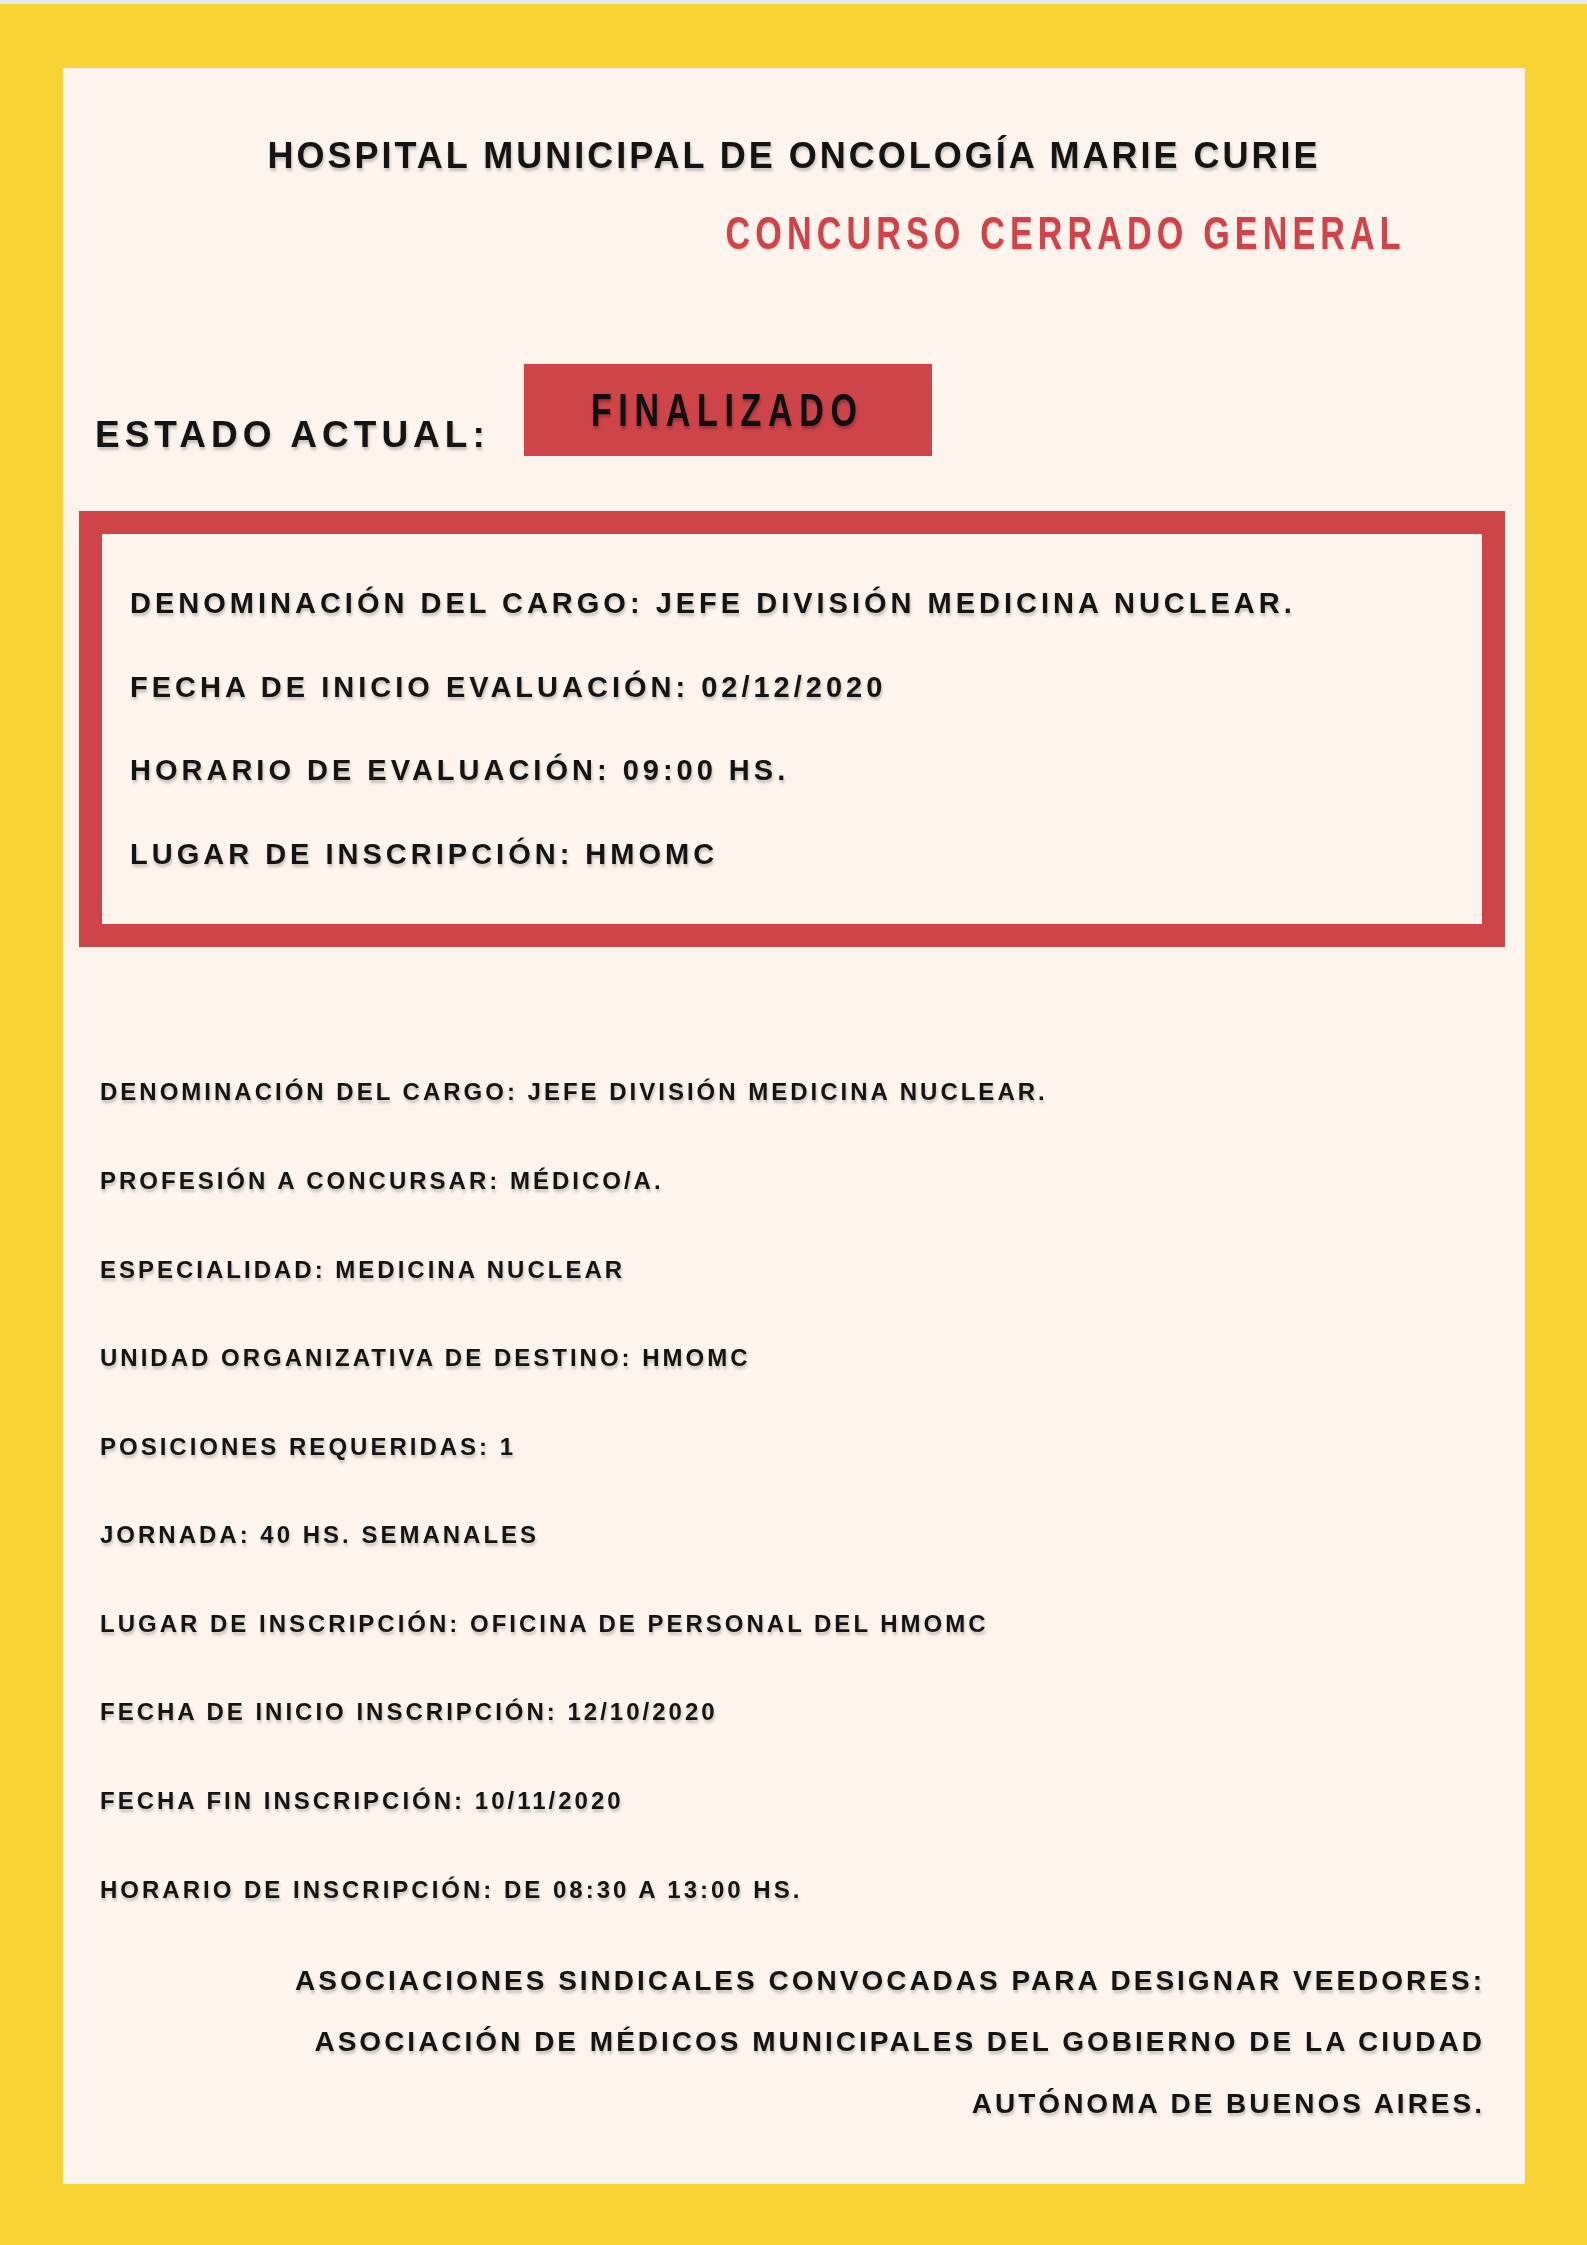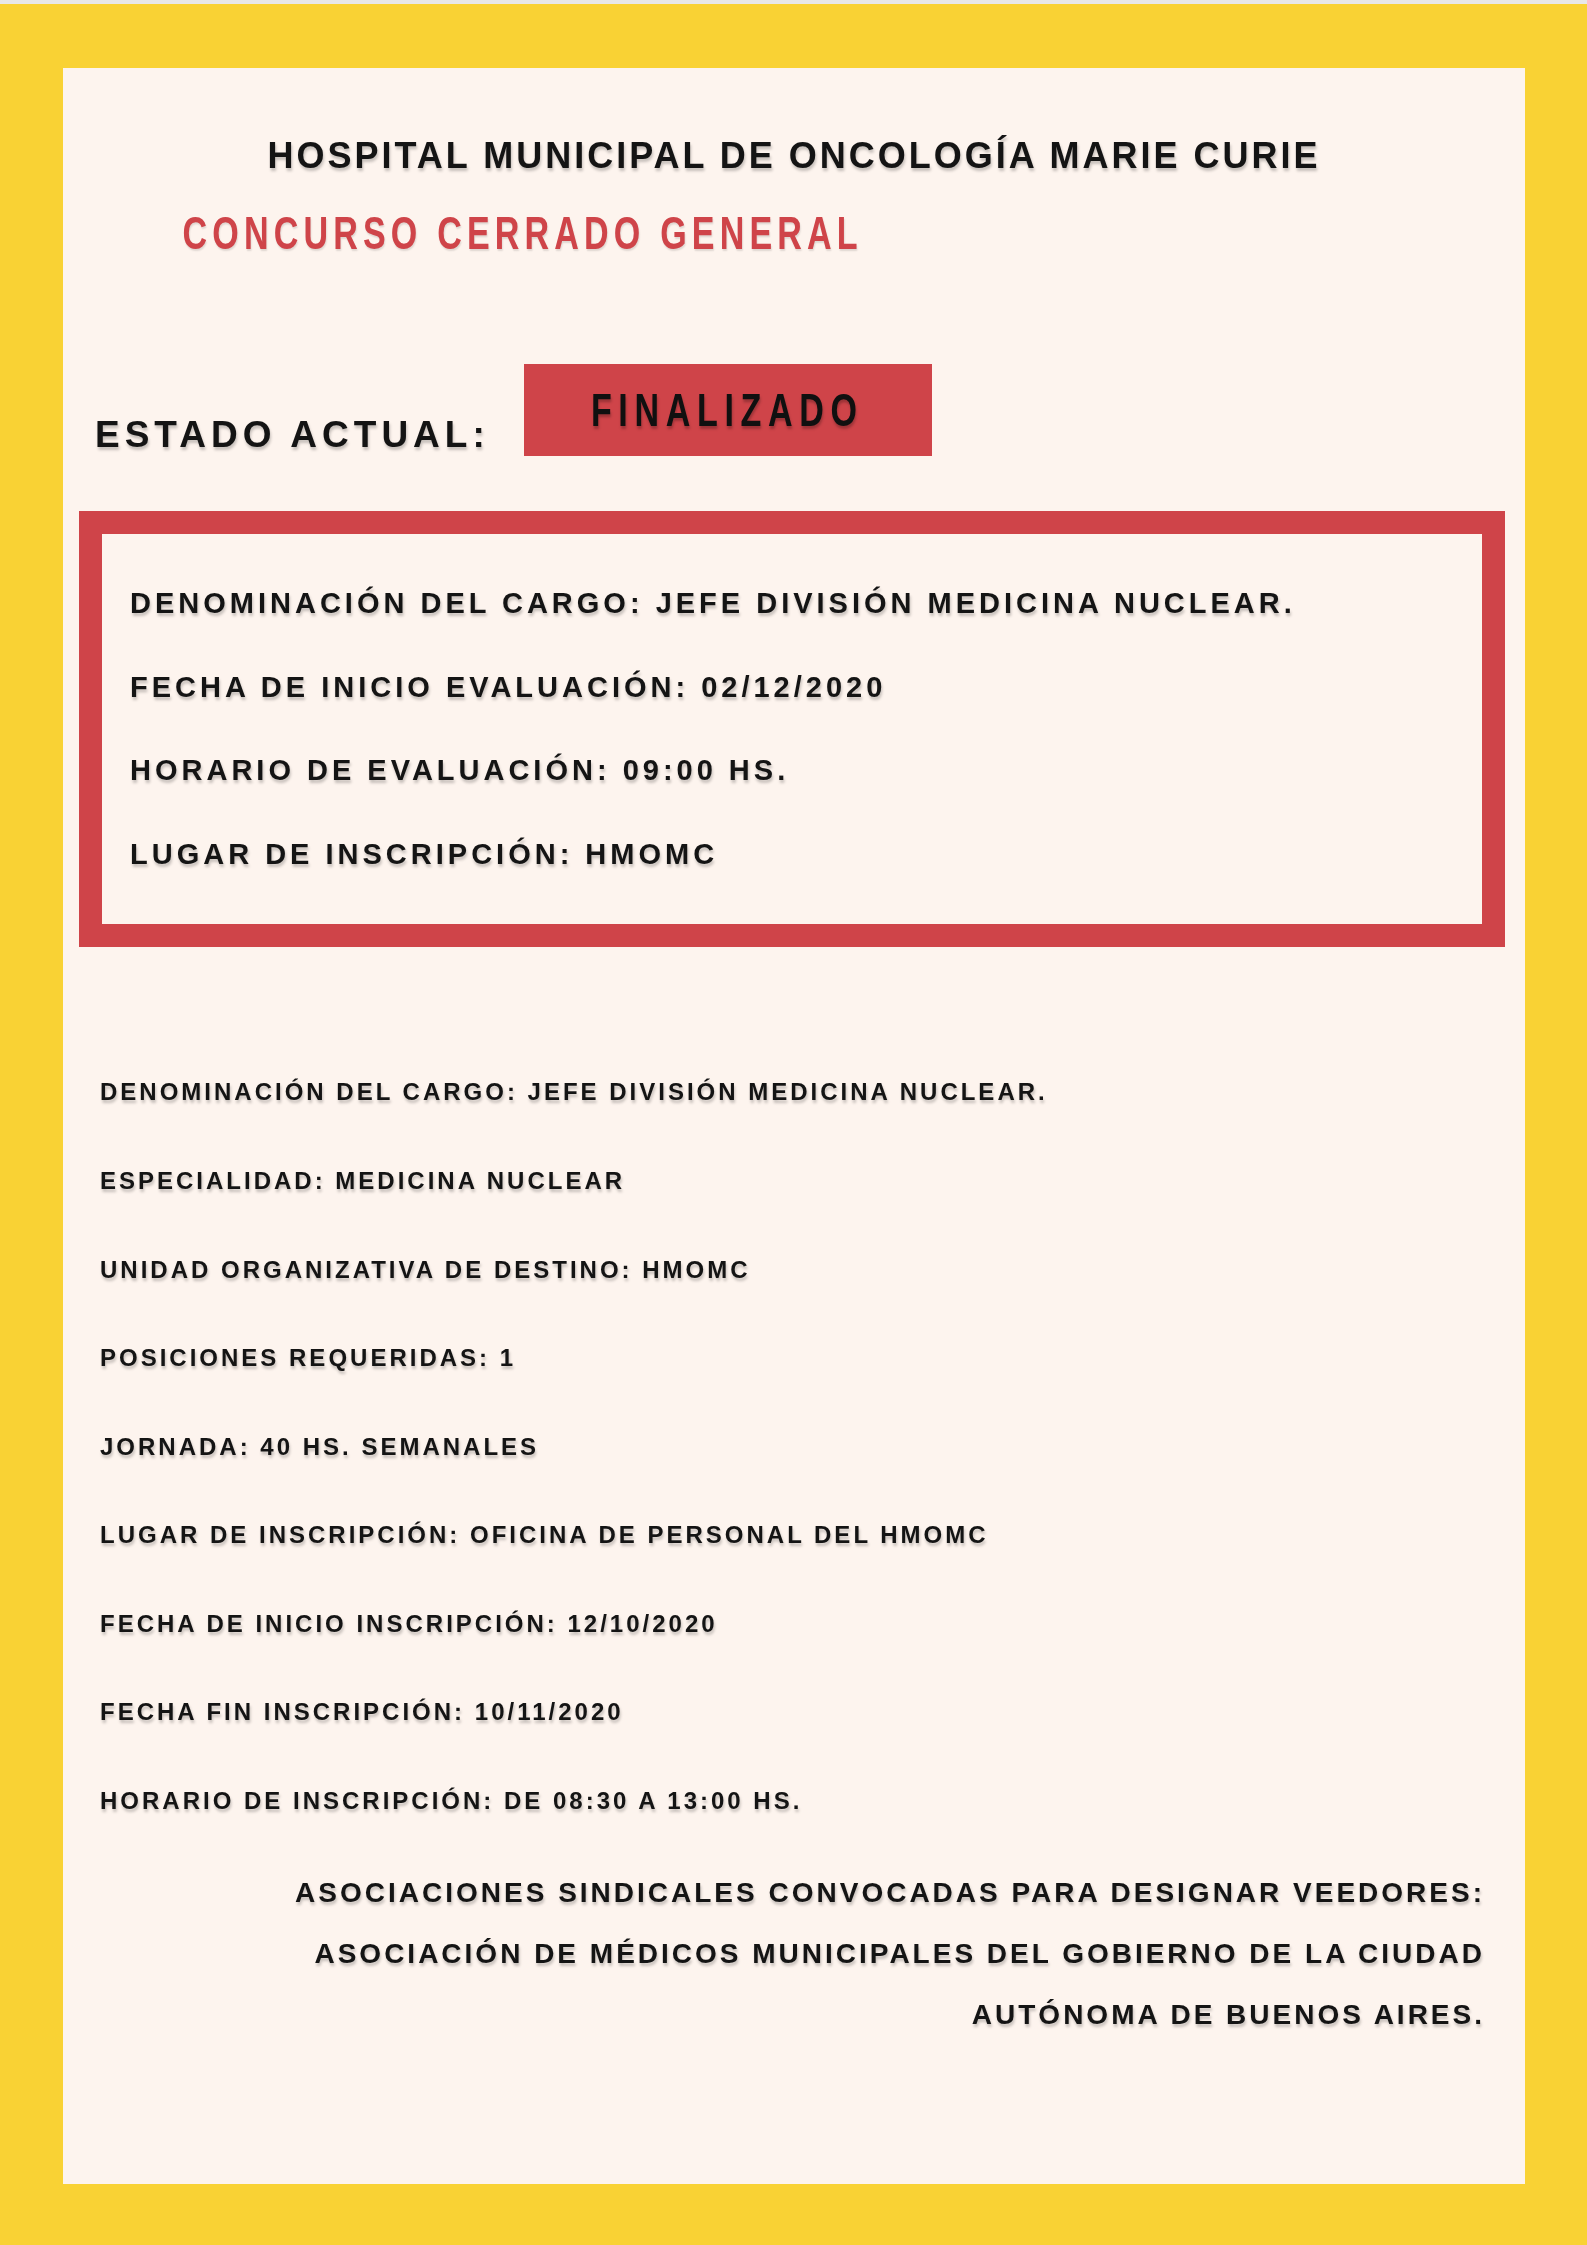--- a/index.html
+++ b/index.html
@@ -27,21 +27,21 @@
     text-align: center;
     font-size: 36px;
     font-weight: bold;
     line-height: 1.12;
     letter-spacing: 3px;
     color: #141414;
     text-shadow: 1px 3px 3px rgba(0,0,0,0.22);
   }
   .subtitle-wrap {
     margin-top: 30px;
-    text-align: left;
+    text-align: right;
   }
   .condensed {
     display: inline-block;
     transform: scaleX(0.74);
     transform-origin: center center;
     white-space: nowrap;
   }
   .subtitle-text {
     font-size: 46px;
     font-weight: bold;
@@ -149,20 +149,21 @@
 
     <div class="highlight-box">
       <p>DENOMINACIÓN DEL CARGO: JEFE DIVISIÓN MEDICINA NUCLEAR.</p>
       <p>FECHA DE INICIO EVALUACIÓN: 02/12/2020</p>
       <p>HORARIO DE EVALUACIÓN: 09:00 HS.</p>
       <p>LUGAR DE INSCRIPCIÓN: HMOMC</p>
     </div>
 
     <div class="details">
       <div class="detail-item">DENOMINACIÓN DEL CARGO: JEFE DIVISIÓN MEDICINA NUCLEAR.</div>
+      <div class="detail-item">PROFESIÓN A CONCURSAR: MÉDICO/A.</div>
       <div class="detail-item">ESPECIALIDAD: MEDICINA NUCLEAR</div>
       <div class="detail-item">UNIDAD ORGANIZATIVA DE DESTINO: HMOMC</div>
       <div class="detail-item">POSICIONES REQUERIDAS: 1</div>
       <div class="detail-item">JORNADA: 40 HS. SEMANALES</div>
       <div class="detail-item">LUGAR DE INSCRIPCIÓN: OFICINA DE PERSONAL DEL HMOMC</div>
       <div class="detail-item">FECHA DE INICIO INSCRIPCIÓN: 12/10/2020</div>
       <div class="detail-item">FECHA FIN INSCRIPCIÓN: 10/11/2020</div>
       <div class="detail-item">HORARIO DE INSCRIPCIÓN: DE 08:30 A 13:00 HS.</div>
 
       <div class="detail-item veedores">

